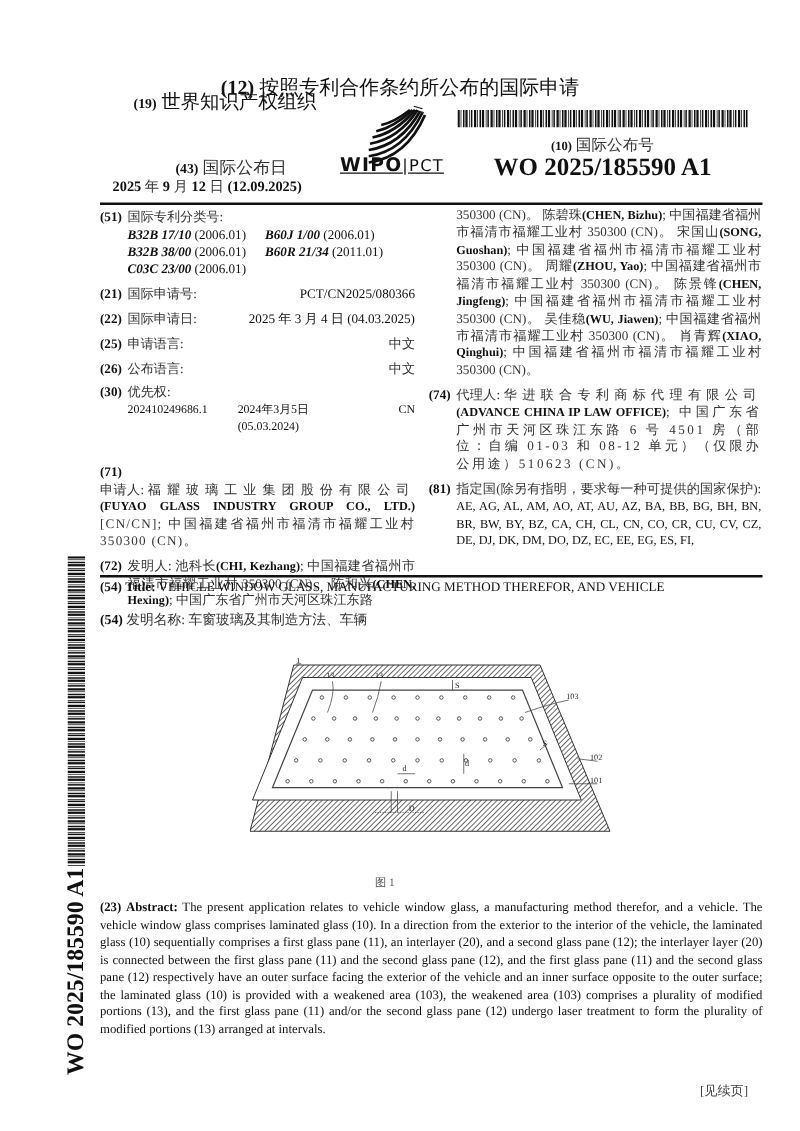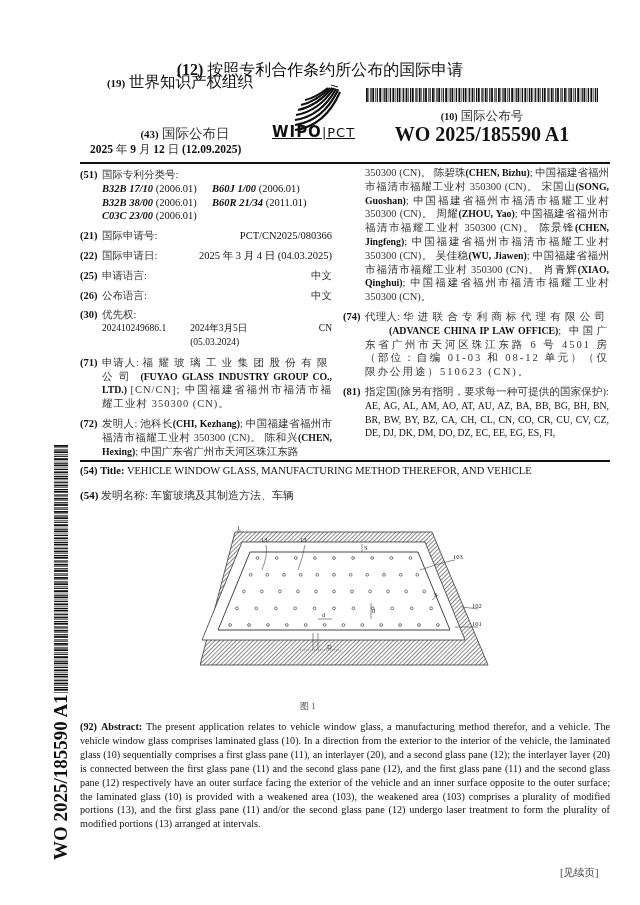--- a/index.html
+++ b/index.html
@@ -240,21 +240,21 @@
 
   <div style="margin-top:6px;">
     <span class="num">(30)</span><span class="cn">优先权:</span>
     <div class="indent kv" style="font-size:9.5px;">
       <span>202410249686.1</span>
       <span>2024年3月5日 (05.03.2024)</span>
       <span>CN</span>
     </div>
   </div>
 
-  <div style="margin-top:6px; display:flex;">
+  <div style="margin-top:22px; display:flex;flex-direction:column;">
     <span class="num">(71)</span>
     <div class="justify" style="flex:1;">
       <span class="cn">申请人:</span>
       <span class="cn" style="letter-spacing:4.5px;">福耀玻璃工业集团股份有限公司</span>
       <b style="font-size:9.8px;">(FUYAO GLASS INDUSTRY GROUP CO., LTD.)</b>
       <span class="cn" style="letter-spacing:1px;">[CN/CN]; 中国福建省福州市福清市福耀工业村 350300 (CN)。</span>
     </div>
   </div>
 
   <div style="margin-top:6px; display:flex;">
@@ -266,21 +266,21 @@
 </div>
 
 <div class="abs right-col fld" style="top:166px;">
   <div class="justify" style="padding-left:22px;" id="inv-right"><span class="cn">350300 (CN)。 陈碧珠</span><b style="font-size: 9.8px;">(CHEN, Bizhu)</b><span class="cn">; 中国福建省福州市福清市福耀工业村 350300 (CN)。 宋国山</span><b style="font-size: 9.8px;">(SONG, Guoshan)</b><span class="cn">; 中国福建省福州市福清市福耀工业村 350300 (CN)。 周耀</span><b style="font-size: 9.8px;">(ZHOU, Yao)</b><span class="cn">; 中国福建省福州市福清市福耀工业村 350300 (CN)。 陈景锋</span><b style="font-size: 9.8px;">(CHEN, Jingfeng)</b><span class="cn">; 中国福建省福州市福清市福耀工业村 350300 (CN)。 吴佳稳</span><b style="font-size: 9.8px;">(WU, Jiawen)</b><span class="cn">; 中国福建省福州市福清市福耀工业村 350300 (CN)。 肖青辉</span><b style="font-size: 9.8px;">(XIAO, Qinghui)</b><span class="cn">; 中国福建省福州市福清市福耀工业村 350300 (CN)。</span></div>
 
   <div style="margin-top:6px; display:flex;">
     <span class="num">(74)</span>
     <div class="justify" style="flex:1;">
       <span class="cn">代理人:</span>
       <span class="cn" style="letter-spacing:4px;">华进联合专利商标代理有限公司</span>
-      <b style="font-size:9.8px;margin-left:24px;">(ADVANCE CHINA IP LAW OFFICE)</b><span class="cn" style="letter-spacing:2px;">; 中国广东省广州市天河区珠江东路 6 号 4501 房（部位：自编 01-03 和 08-12 单元）（仅限办公用途）510623 (CN)。</span>
+      <b style="font-size:9.8px;">(ADVANCE CHINA IP LAW OFFICE)</b><span class="cn" style="letter-spacing:2px;">; 中国广东省广州市天河区珠江东路 6 号 4501 房（部位：自编 01-03 和 08-12 单元）（仅限办公用途）510623 (CN)。</span>
     </div>
   </div>
 
   <div style="margin-top:6px; display:flex;">
     <span class="num">(81)</span>
     <div class="justify" style="flex:1;">
       <span class="cn">指定国(除另有指明，要求每一种可提供的国家保护):</span>
       <span style="font-size:9.8px;">AE, AG, AL, AM, AO, AT, AU, AZ, BA, BB, BG, BH, BN, BR, BW, BY, BZ, CA, CH, CL, CN, CO, CR, CU, CV, CZ, DE, DJ, DK, DM, DO, DZ, EC, EE, EG, ES, FI,</span>
     </div>
   </div>
@@ -395,21 +395,21 @@
     <text x="272" y="111">101</text>
     <text x="122" y="102">d</text>
     <text x="172" y="98">d</text>
     <text x="127" y="134">D</text>
   </g>
 </svg>
 
 <div class="abs fig-caption">图 1</div>
 
 <div class="abs abstract">
-  <b>(92)</b>
+  <b>(23)</b>
   <b>Abstract:</b>
   <span>The present application relates to vehicle window glass, a manufacturing method therefor, and a vehicle. The vehicle window glass comprises laminated glass (10). In a direction from the exterior to the interior of the vehicle, the laminated glass (10) sequentially comprises a first glass pane (11), an interlayer (20), and a second glass pane (12); the interlayer layer (20) is connected between the first glass pane (11) and the second glass pane (12), and the first glass pane (11) and the second glass pane (12) respectively have an outer surface facing the exterior of the vehicle and an inner surface opposite to the outer surface; the laminated glass (10) is provided with a weakened area (103), the weakened area (103) comprises a plurality of modified portions (13), and the first glass pane (11) and/or the second glass pane (12) undergo laser treatment to form the plurality of modified portions (13) arranged at intervals.</span>
 </div>
 
 <svg class="abs side-barcode" viewBox="0 0 14 248" preserveAspectRatio="none">
   <g fill="#111" id="sbc">
       <rect x="0" y="0" width="14" height="1.7999999999999998"></rect>
       <rect x="0" y="2.5" width="14" height="0.6"></rect>
       <rect x="0" y="4.4" width="14" height="1.2"></rect>
       <rect x="0" y="6.300000000000001" width="14" height="1.7999999999999998"></rect>

